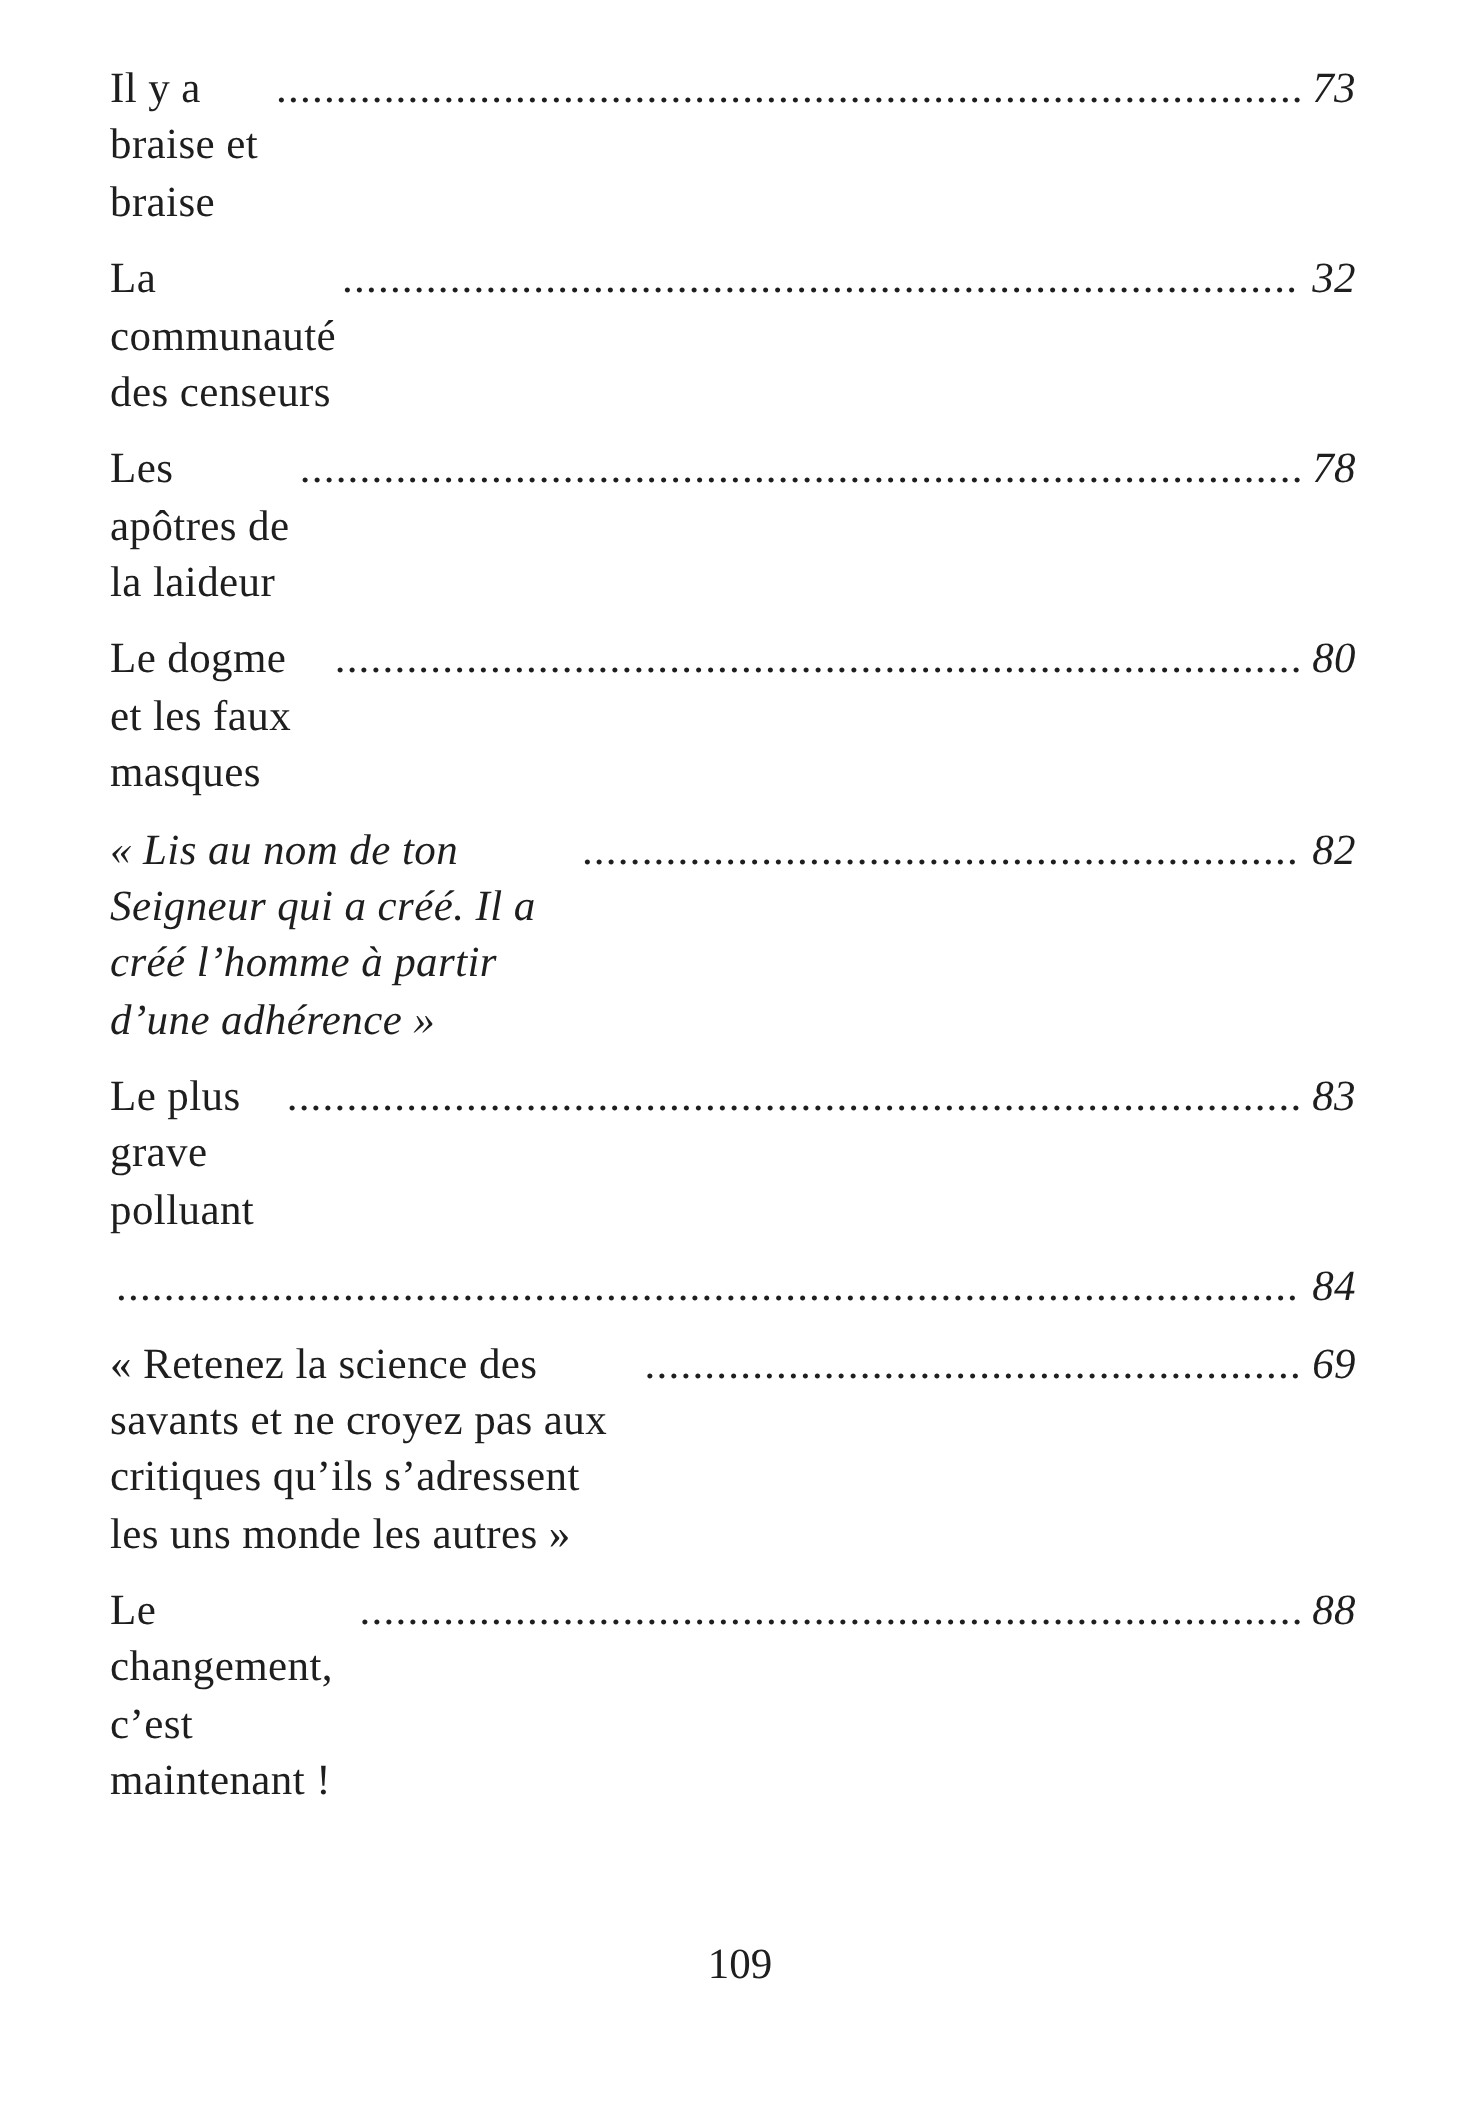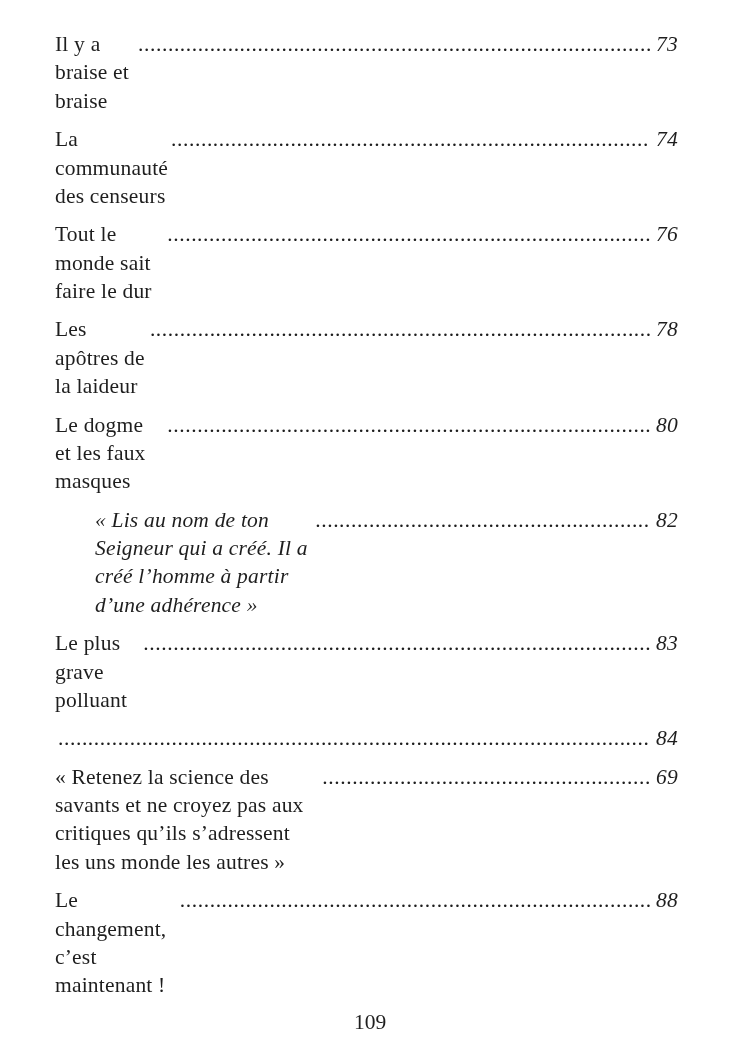--- a/index.html
+++ b/index.html
@@ -25,65 +25,59 @@
     margin-bottom: 10px;
     font-size: 21.5px;
     line-height: 1.32;
     letter-spacing: 0.2px;
   }
   .toc-entry .title {
     flex: 0 1 auto;
   }
   .toc-entry.italic .title {
     font-style: italic;
-    margin-left: 40px;
   }
   .toc-entry .leader {
     flex: 1 1 auto;
     min-width: 20px;
     overflow: hidden;
     white-space: nowrap;
     margin-left: 3px;
   }
   .toc-entry .leader::after {
     content: "....................................................................................................................................................................................................";
     letter-spacing: 0.6px;
   }
   .toc-entry .pagenum {
     flex: 0 0 auto;
     padding-left: 6px;
     font-style: italic;
   }
   .footer-pagenum {
     position: absolute;
     left: 0; right: 0;
-    top: 1010px;
+    top: 970px;
     text-align: center;
     font-size: 21.5px;
   }
 </style>
 </head>
 <body>
 
 <div class="page">
   <div class="toc" id="toc-list">
       <div class="toc-entry">
         <span class="title">Il y a braise et braise</span>
         <span class="leader"></span>
         <span class="pagenum">73</span>
       </div>
       <div class="toc-entry">
         <span class="title">La communauté des censeurs</span>
         <span class="leader"></span>
-        <span class="pagenum">74</span>
-      </div>
-      <div class="toc-entry">
-        <span class="title">Tout le monde sait faire le dur</span>
-        <span class="leader"></span>
-        <span class="pagenum">76</span>
+        <span class="pagenum">32</span>
       </div>
       <div class="toc-entry">
         <span class="title">Les apôtres de la laideur</span>
         <span class="leader"></span>
         <span class="pagenum">78</span>
       </div>
       <div class="toc-entry">
         <span class="title">Le dogme et les faux masques</span>
         <span class="leader"></span>
         <span class="pagenum">80</span>

